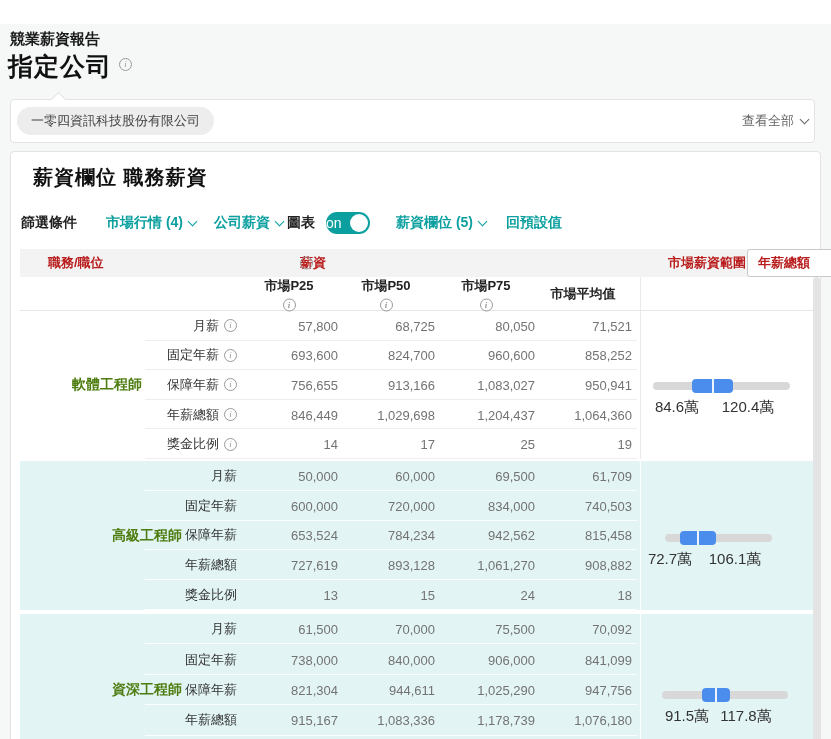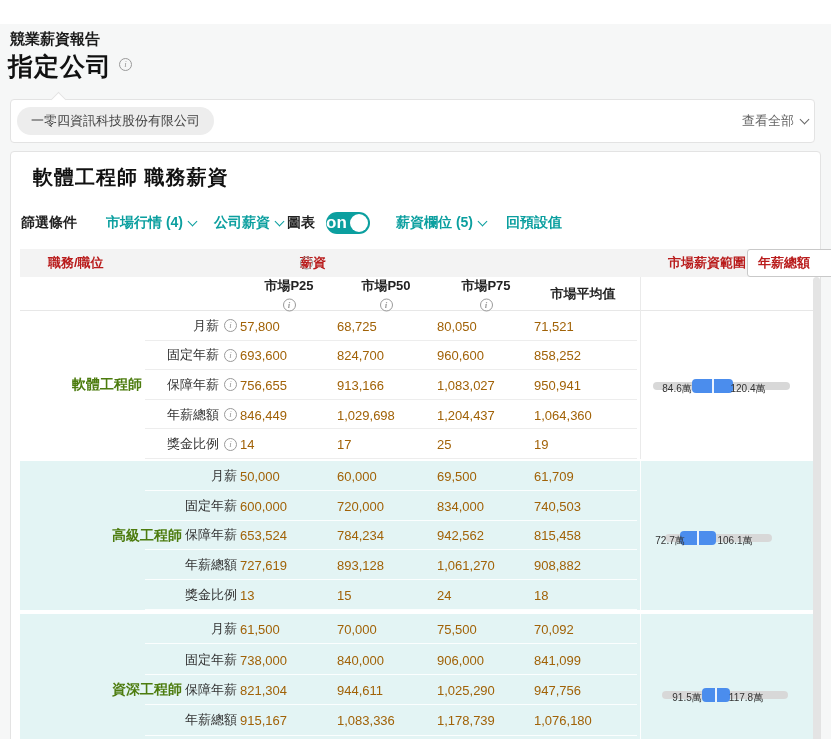--- a/index.html
+++ b/index.html
@@ -34,21 +34,21 @@
   .panel { position:absolute; left:10px; top:127px; width:811px; height:640px; box-sizing:border-box;
     background:#fff; border:1px solid #e3e3e3; border-radius:4px; }
   .panel-title { position:absolute; left:22px; top:12px; font-size:20px; font-weight:bold; color:#111; letter-spacing:1px; }
   .filters { position:absolute; left:0; top:58px; width:100%; height:26px; font-size:14px; }
   .filters > * { position:absolute; top:0; display:flex; align-items:center; gap:6px; height:26px; }
   .f-label { left:10px; font-weight:bold; color:#222; }
   .f-drop { color:var(--accent); font-weight:bold; cursor:pointer; }
   .f-link { color:var(--accent); font-weight:bold; cursor:pointer; }
   .f-chart { font-weight:bold; color:#222;gap:11px; }
   .toggle { width:44px; height:22px; background:var(--accent); border-radius:11px; position:relative; cursor:pointer; }
-  .toggle .t-text { position:absolute; left:0; top:50%; transform:translateY(-50%); color:#fff; font-size:17px; font-weight:bold; }
+  .toggle .t-text { position:absolute; left:0; top:50%; transform:translateY(-50%); color:#fff; font-size:14px; font-weight:normal; }
   .toggle .knob { position:absolute; right:2px; top:2px; width:18px; height:18px; background:#fff; border-radius:50%; }
   
   .table { position:absolute; left:9px; top:97px; width:793px; font-size:13px; }
   .thead1 { position:relative; height:28px; background:#f3f3f3; }
   .thead1 span { position:absolute; top:50%; transform:translateY(-50%); font-weight:bold; color:#b91c1c; white-space:nowrap; }
   .h-job { left:28px; }
   .h-salary { left:280px; display:flex; align-items:center; gap:5px; }
   .h-range { left:648px; }
   .range-select { position:absolute; left:727px; top:2px; width:108px; height:28px; box-sizing:border-box;
     background:#fff; border:1px solid #c9c9c9; border-radius:3px; display:flex; align-items:center;
@@ -60,28 +60,28 @@
   .job-block { position:relative; display:flex; flex-direction:column; }
   .job-block.hl { background:var(--hl); }
   .job-block::before { content:""; position:absolute; left:620px; top:0; bottom:0; width:1px; background:#eaeaea; }
   .job-block.hl::before { background:rgba(255,255,255,0.9); }
   .job-name { position:absolute; top:50%; transform:translateY(-50%); font-size:14px; font-weight:bold; color:#4d7c0f; white-space:nowrap; }
   .trow { flex:1; position:relative; }
   .trow:not(:last-child)::after { content:""; position:absolute; left:125px; right:176px; bottom:0; height:1px; background:#ededed; }
   .job-block.hl .trow:not(:last-child)::after { background:rgba(255,255,255,0.85); }
   .rlabel { position:absolute; left:100px; top:50%; transform:translateY(-50%); width:117px;
     display:flex; justify-content:flex-end; align-items:center; gap:5px; color:#333; white-space:nowrap; }
-  .vcell { position:absolute; top:50%; transform:translateY(-50%); width:98px; text-align:left; color:#a16207; }
+  .vcell { position:absolute; top:50%; transform:translateY(-50%); width:98px; text-align:right; color:#737373; }
   .vc0 { left:220px; } .vc1 { left:317px; } .vc2 { left:417px; } .vc3 { left:514px; }
   
   .range-slider { position:absolute; }
   .range-slider .track { position:absolute; left:0; right:0; top:3px; height:8px; background:#d8d8d8; border-radius:4px; }
   .range-slider .fill { position:absolute; top:0; height:14px; background:var(--blue); border-radius:4px; }
   .range-slider .fill::after { content:""; position:absolute; left:50%; top:0; bottom:0; width:2px; margin-left:-1px; background:rgba(255,255,255,0.9); }
-  .range-slider .rlab { position:absolute; top:3px; transform:translateX(-50%); font-size:10px; color:#333; white-space:nowrap; }
+  .range-slider .rlab { position:absolute; top:19px; transform:translateX(-50%); font-size:15px; color:#333; white-space:nowrap; }
   .vscroll { position:absolute; left:802px; top:125px; width:7px; height:510px; background:#e4e4e4; border-radius:4px; }
 </style>
 </head>
 <body>
 
 <div class="page" style="--accent: #0b9f9f; --hl: #e3f4f4; --blue: #4b8ded;">
 
   <div class="report-label">競業薪資報告</div>
   <div class="page-title-row">
     <span class="page-title">指定公司</span>
@@ -91,21 +91,21 @@
   <div class="company-card">
     <div class="notch"></div>
     <span class="chip">一零四資訊科技股份有限公司</span>
     <span class="view-all">
       <span>查看全部</span>
       <span class="chev"></span>
     </span>
   </div>
 
   <div class="panel">
-    <div class="panel-title">軟體工程師 職務薪資</div>
+    <div class="panel-title">薪資欄位 職務薪資</div>
 
     <div class="filters">
       <span class="f-label" style="left:10px">篩選條件</span>
       <span class="f-drop" style="left:95px">
         <span>市場行情 (4)</span>
         <span class="chev"></span>
       </span>
       <span class="f-drop" style="left:203px">
         <span>公司薪資</span>
         <span class="chev"></span>

